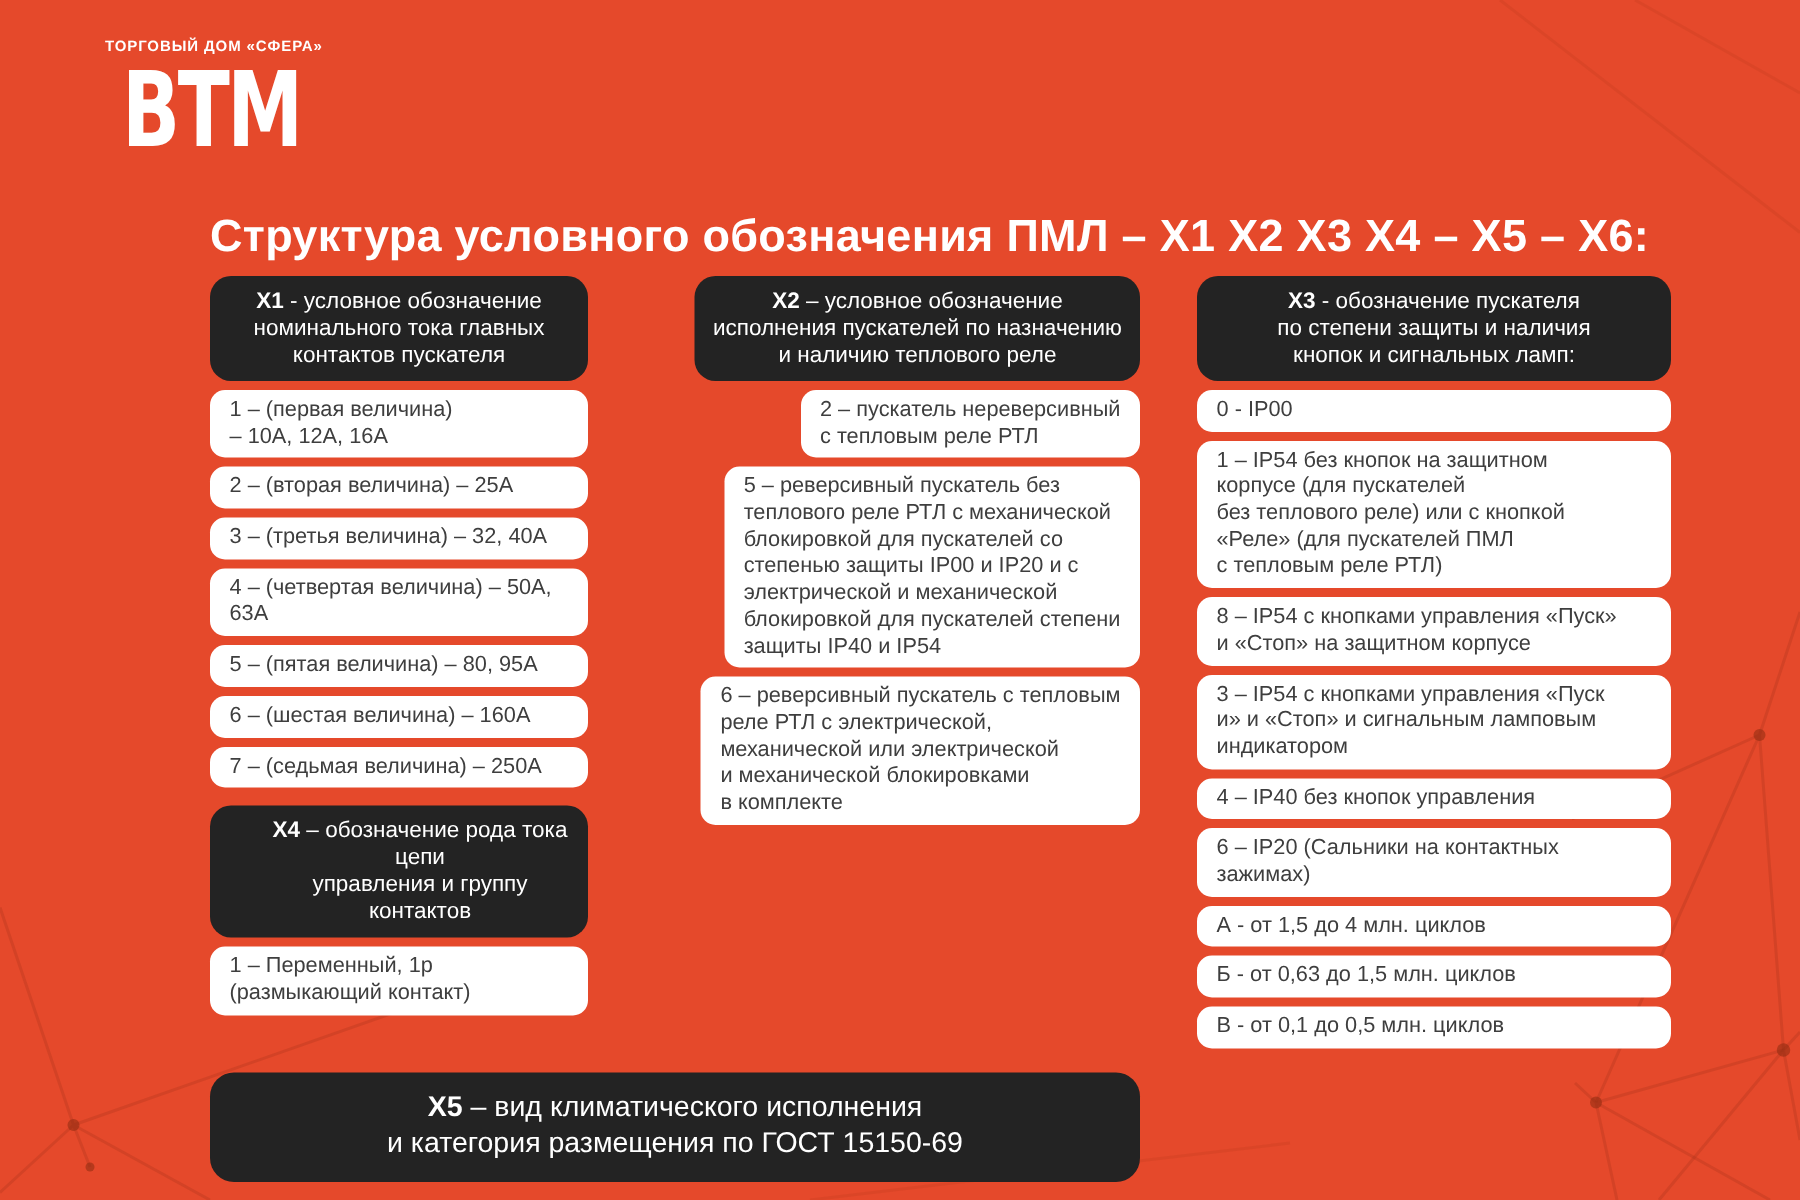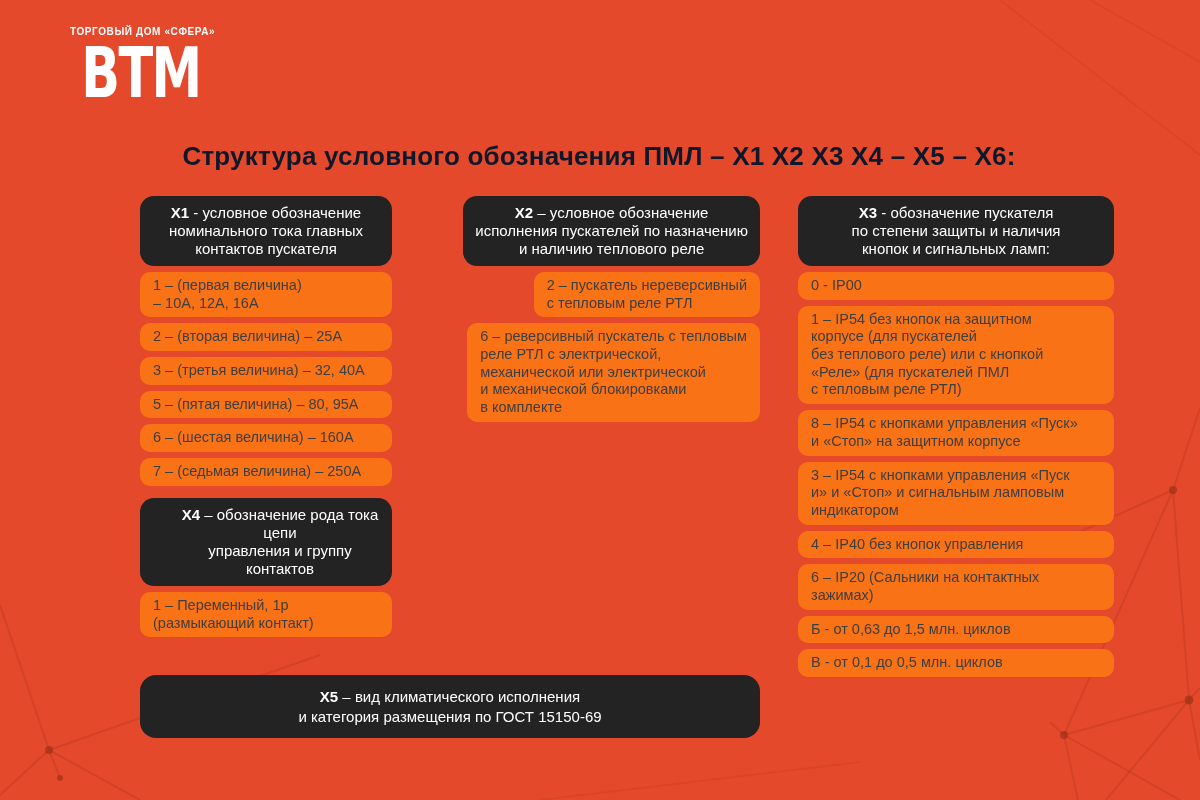--- a/index.html
+++ b/index.html
@@ -9,40 +9,40 @@
   .content{position:relative;z-index:1;}
 
   
   .logo{position:absolute;left:70px;top:26px;width:126px;text-align:center;color:#fff;}
   .logo-tagline{font-size:10px;font-weight:bold;letter-spacing:0.6px;white-space:nowrap;}
   .logo-brand{font-size:62px;font-weight:bold;font-family:"DejaVu Sans",sans-serif;
               line-height:0.95;margin-top:4px;letter-spacing:-2px;
               transform:scale(0.82,1.12);transform-origin:center top;}
 
   
-  .title{position:absolute;left:140px;top:141px;width:918px;text-align:center;color:#0f172a;
-         font-size:26px;font-weight:bold;letter-spacing:0.2px;white-space:nowrap;}
+  .title{position:absolute;left:140px;top:141px;width:918px;text-align:center;color:#ffffff;
+         font-size:30px;font-weight:bold;letter-spacing:0.2px;white-space:nowrap;}
 
   
-  .grid{position:absolute;left:140px;top:196px;width:918px;display:grid;
+  .grid{position:absolute;left:140px;top:184px;width:918px;display:grid;
         grid-template-columns:252px 330px 316px;column-gap:10px;row-gap:9px;align-items:stretch;gap:38px;}
   .col{display:flex;flex-direction:column;gap:6px;}
   .col-1{grid-column:1;grid-row:1;}
   .col-2{grid-column:2;grid-row:1;align-items:flex-end;}
   .col-3{grid-column:3;grid-row:1/span 2;}
   .x5-box{grid-column:1/span 2;grid-row:2;align-self:start;}
 
   .hdr{background:#232323;color:#fff;border-radius:14px;padding:8px 12px;text-align:center;
        font-size:15px;line-height:1.2;white-space:pre-line;}
   .hdr .code{font-weight:bold;}
-  .row{background:#f97316;color:#3E3E3E;border-radius:10px;padding:5px 13px;
+  .row{background:#ffffff;color:#3E3E3E;border-radius:10px;padding:5px 13px;
        font-size:14.5px;line-height:1.22;white-space:pre-line;}
   .gap-before{margin-top:6px;padding-left:40px;}
   .x5-box{background:#232323;color:#fff;border-radius:16px;padding:12px 20px;text-align:center;
-          font-size:15px;line-height:1.3;white-space:pre-line;}
+          font-size:19px;line-height:1.3;white-space:pre-line;}
 </style>
 </head>
 <body>
 
 <div class="page">
 
   <svg class="plexus" viewBox="0 0 1200 800" xmlns="http://www.w3.org/2000/svg">
     <g stroke="#A63318" stroke-opacity="0.28" stroke-width="2" fill="none">
 
       <path d="M49 750 L0 605 M49 750 L0 795 M49 750 L140 800 M49 750 L320 655 M49 750 L60 778"></path>
@@ -75,35 +75,44 @@
     <div class="grid">
 
       <div class="col col-1">
         <div class="hdr"><b class="code">Х1</b><span> - условное обозначение
 номинального тока главных
 контактов пускателя</span></div>
         <div class="row">1 – (первая величина)
 – 10А, 12А, 16А</div>
         <div class="row">2 – (вторая величина) – 25А</div>
         <div class="row">3 – (третья величина) – 32, 40А</div>
+        <div class="row">4 – (четвертая величина) – 50А,
+63А</div>
         <div class="row">5 – (пятая величина) – 80, 95А</div>
         <div class="row">6 – (шестая величина) – 160А</div>
         <div class="row">7 – (седьмая величина) – 250А</div>
         <div class="hdr gap-before"><b class="code">Х4</b><span> – обозначение рода тока цепи
 управления и группу контактов</span></div>
         <div class="row">1 – Переменный, 1р
 (размыкающий контакт)</div>
       </div>
 
       <div class="col col-2">
         <div class="hdr"><b class="code">Х2</b><span> – условное обозначение
 исполнения пускателей по назначению
 и наличию теплового реле</span></div>
         <div class="row">2 – пускатель нереверсивный
 с тепловым реле РТЛ</div>
+        <div class="row">5 – реверсивный пускатель без
+теплового реле РТЛ с механической
+блокировкой для пускателей со
+степенью защиты IP00 и IP20 и с
+электрической и механической
+блокировкой для пускателей степени
+защиты IP40 и IP54</div>
         <div class="row">6 – реверсивный пускатель с тепловым
 реле РТЛ с электрической,
 механической или электрической
 и механической блокировками
 в комплекте</div>
       </div>
 
       <div class="col col-3">
         <div class="hdr"><b class="code">Х3</b><span> - обозначение пускателя
 по степени защиты и наличия
@@ -115,20 +124,21 @@
 «Реле» (для пускателей ПМЛ
 с тепловым реле РТЛ)</div>
         <div class="row">8 – IP54 с кнопками управления «Пуск»
 и «Стоп» на защитном корпусе</div>
         <div class="row">3 – IP54 с кнопками управления «Пуск
 и» и «Стоп» и сигнальным ламповым
 индикатором</div>
         <div class="row">4 – IP40 без кнопок управления</div>
         <div class="row">6 – IP20 (Сальники на контактных
 зажимах)</div>
+        <div class="row">А - от 1,5 до 4 млн. циклов</div>
         <div class="row">Б - от 0,63 до 1,5 млн. циклов</div>
         <div class="row">В - от 0,1 до 0,5 млн. циклов</div>
       </div>
 
       <div class="x5-box"><b class="code">Х5</b><span> – вид климатического исполнения
 и категория размещения по ГОСТ 15150-69</span></div>
 
     </div>
   </div>
 </div>

